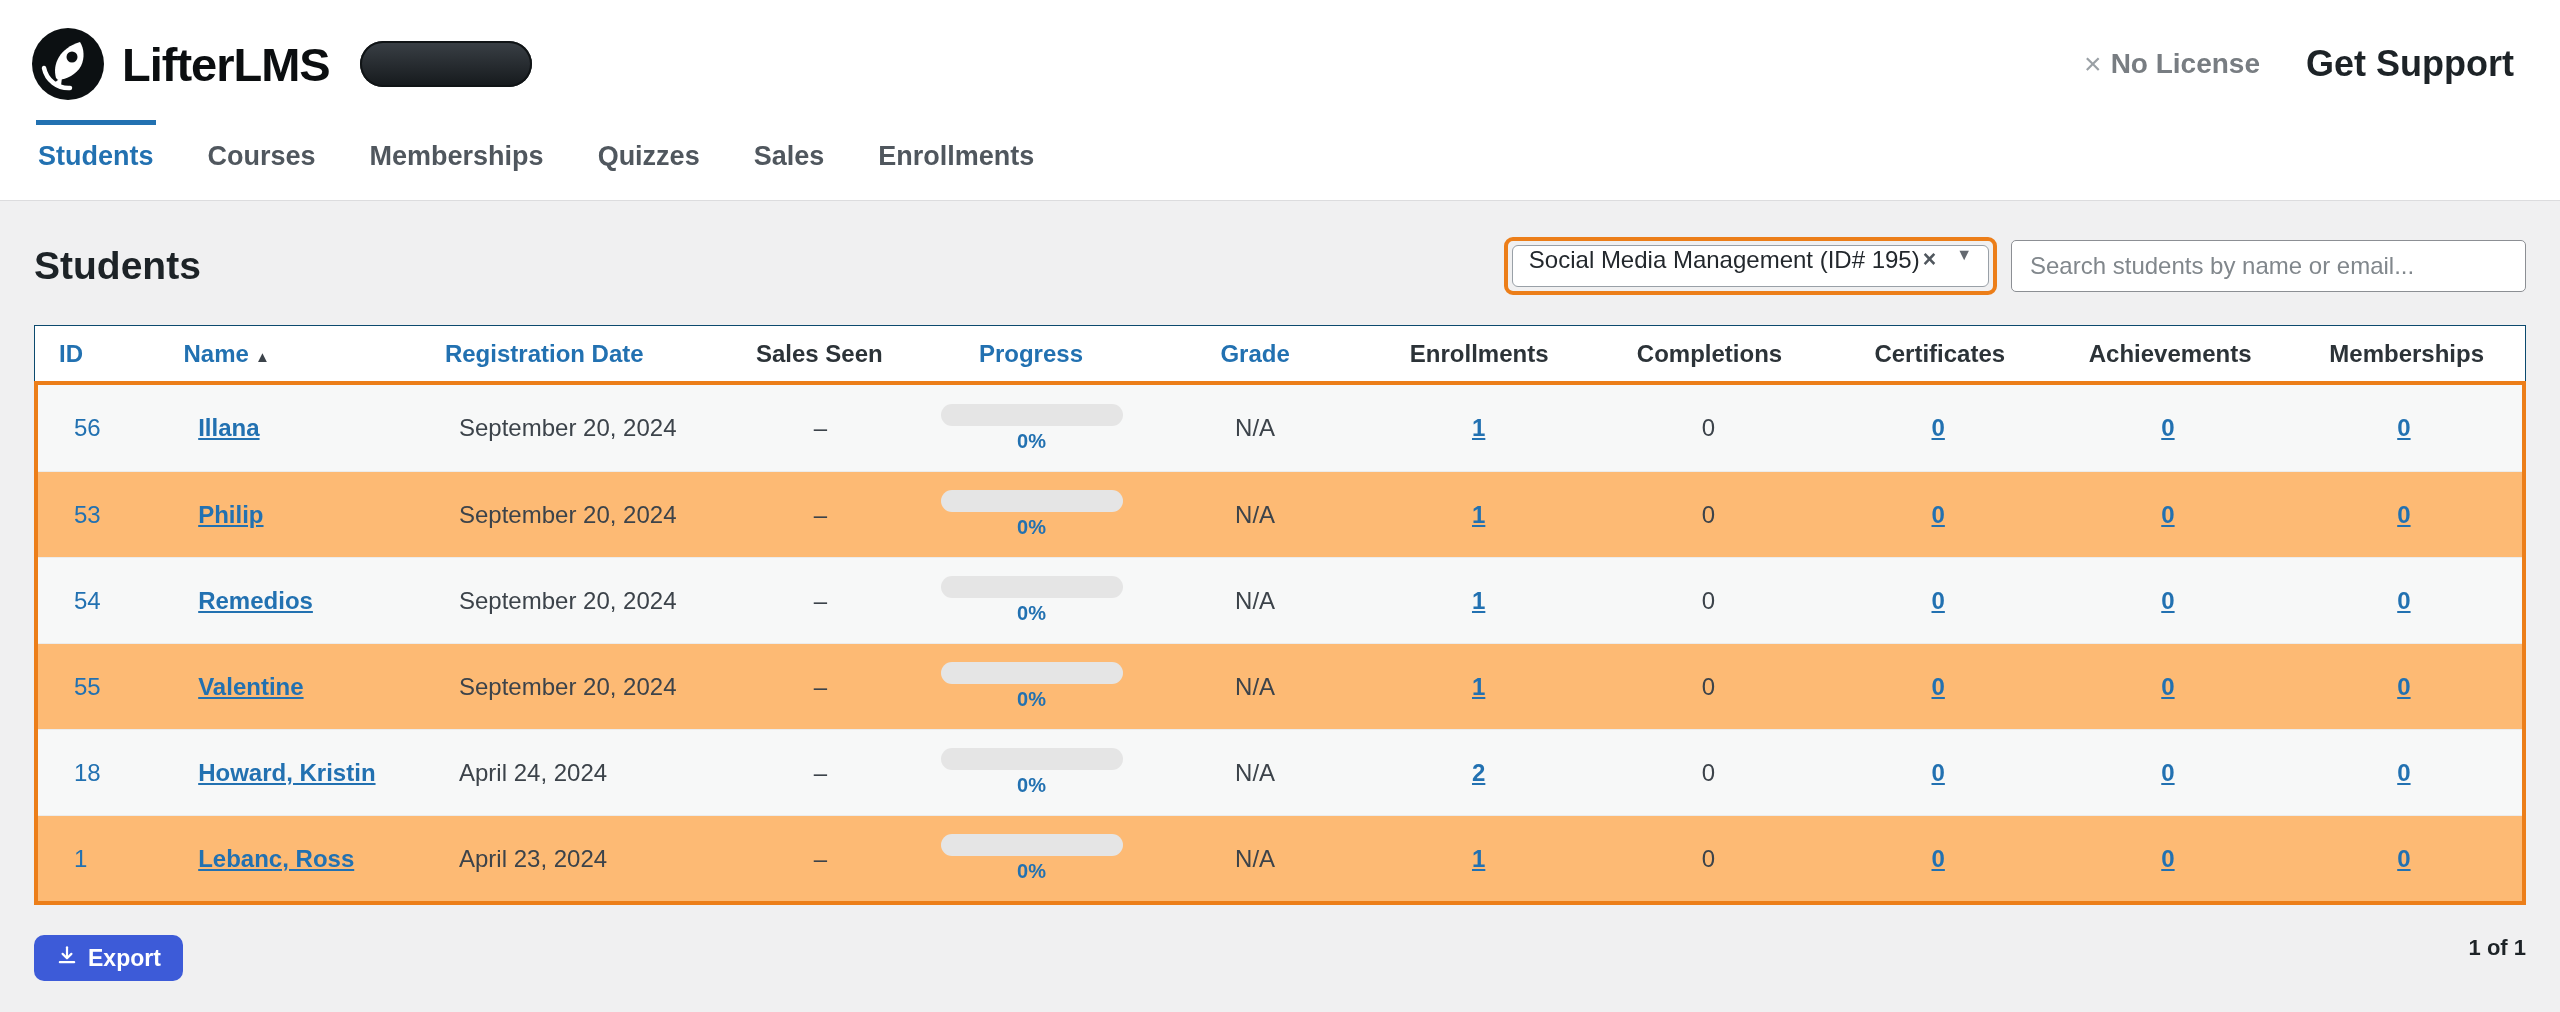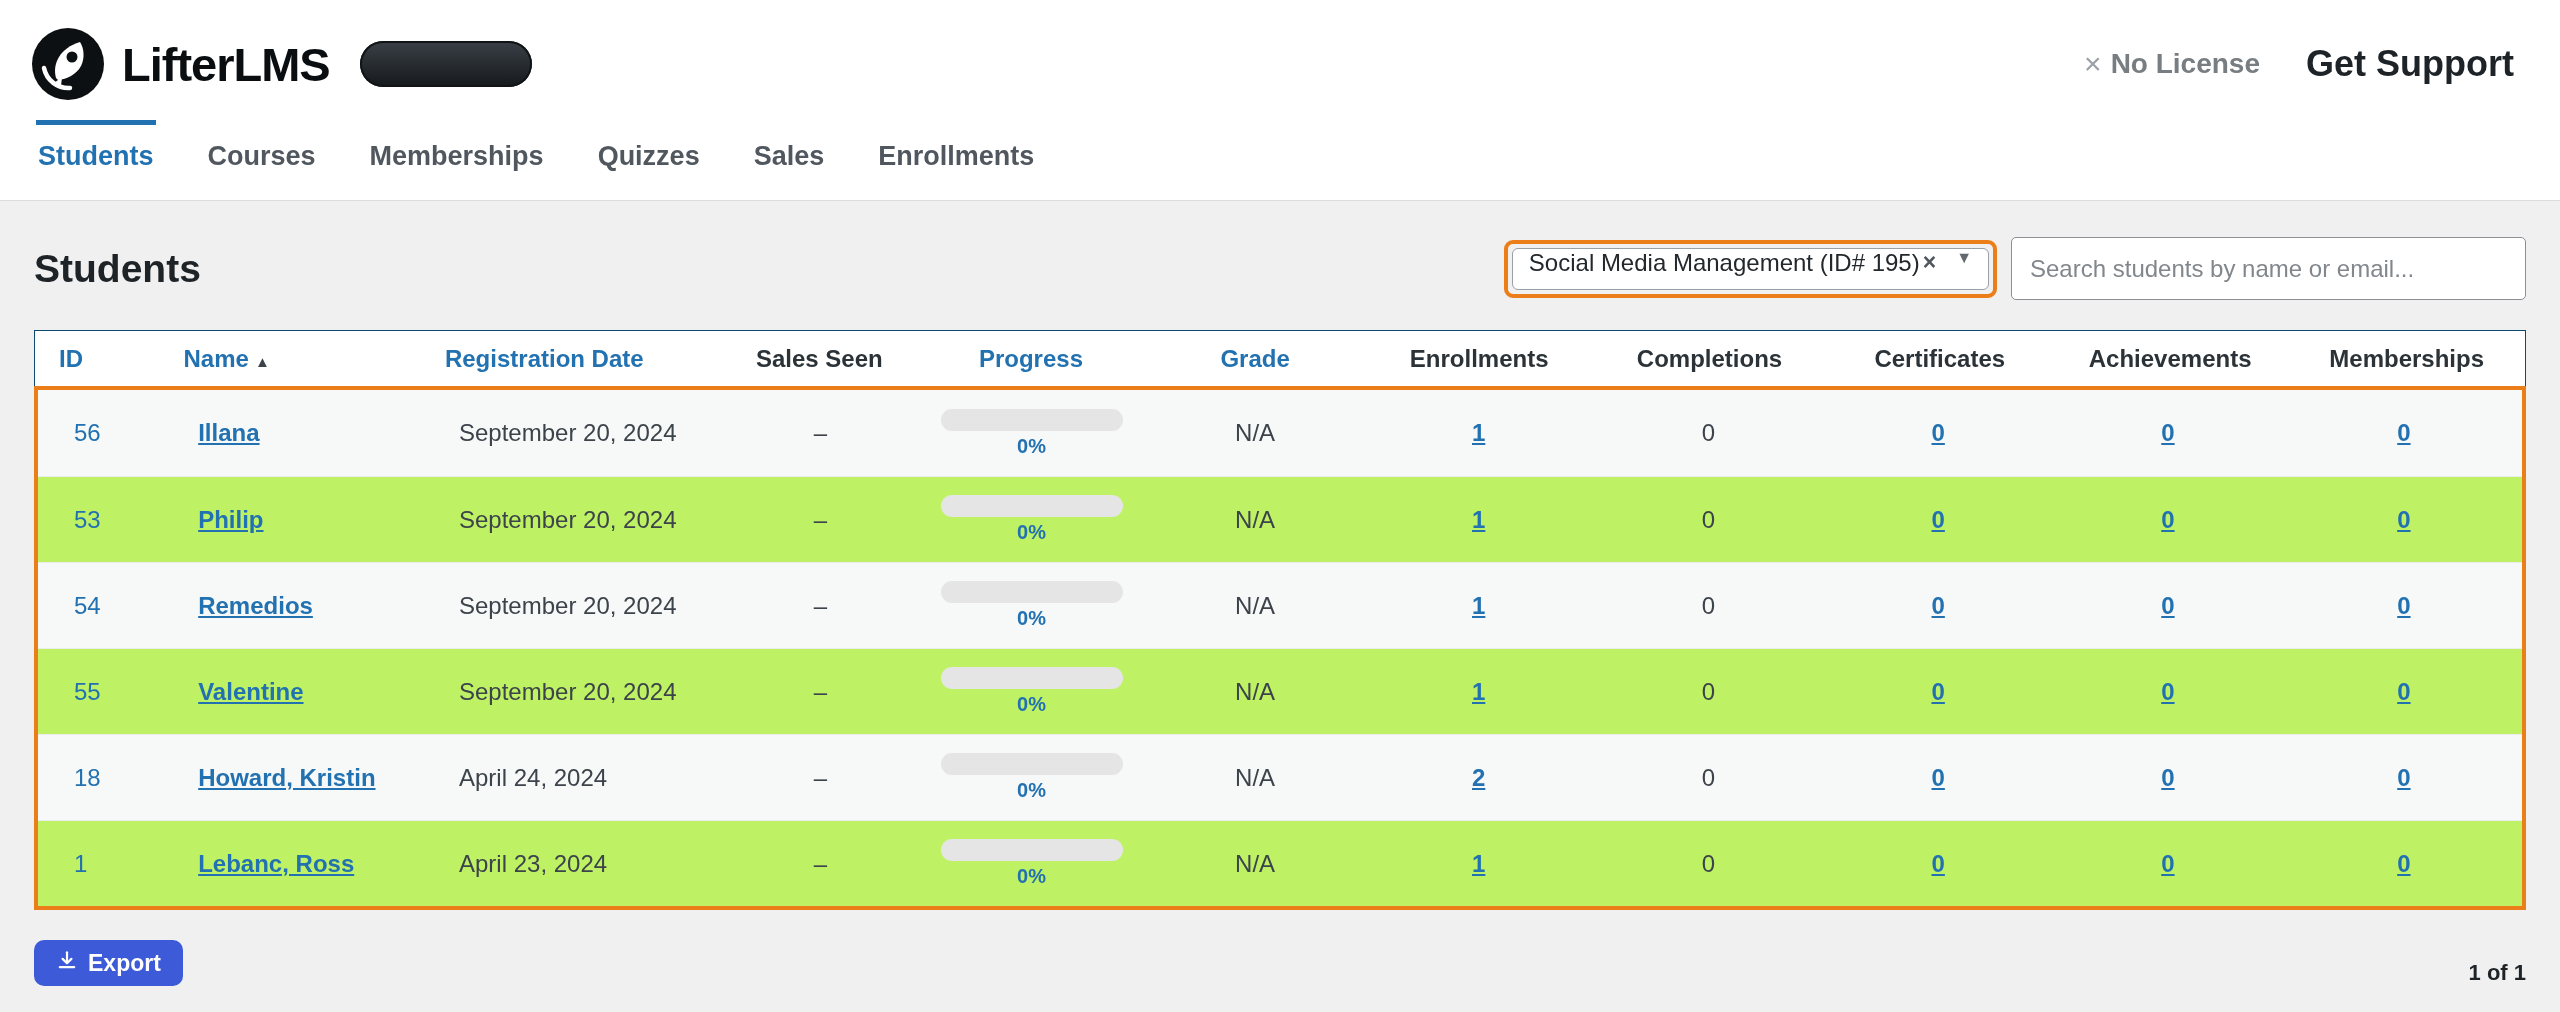--- a/index.html
+++ b/index.html
@@ -29,48 +29,48 @@
   .tab.active{color:var(--accent); border-top-color:var(--accent); font-weight:700;}
 
   main{padding:0 34px;}
   .toolbar{display:flex; align-items:center; margin:36px 0 30px;}
   h1{font-size:39px; font-weight:700; color:#1d2327; margin:0; flex:1;}
   .filter-highlight{border:4px solid var(--highlight); border-radius:9px; padding:4px; margin-right:14px;}
   .filter-select{display:flex; align-items:flex-start; background:#fff; border:1px solid #99a0a7;
     border-radius:6px; height:42px; padding:0 16px; font-size:24px; color:#23282d; cursor:pointer; white-space:nowrap;}
   .rm{margin-left:3px; color:#50575e; font-weight:700; font-size:23px;}
   .caret{margin-left:20px; color:#646970; font-size:16px;}
-  .search{width:515px; height:63px; border:1px solid #8c8f94; border-radius:5px; padding:0 18px;
+  .search{width:515px; height:52px; border:1px solid #8c8f94; border-radius:5px; padding:0 18px;
     font-size:24px; font-family:inherit; color:#2c3338; background:#fff;}
   .search::placeholder{color:#81878c;}
 
   .table-card{background:#fff; border:1px solid #0c4a6e;}
   .header-grid,.trow{display:grid; align-items:center;
     grid-template-columns:5% 10.5% 12% 8% 9% 9% 9% 9.5% 9% 9.5% 9.5%;}
   .header-grid{height:56px;}
   .hcell{font-size:24px; font-weight:700; color:#2c3338; white-space:nowrap;}
   .hcell.sortable{color:var(--accent); cursor:pointer;}
   .hcell.left{padding-left:24px; text-align:left;}
   .hcell.center{text-align:center;}
   .sort-arrow{font-size:15px; color:#3c434a; margin-left:6px;}
   .tbody-highlight{border:4px solid var(--highlight); margin:-1px;}
-  .trow{height:86px; background:#bef264; border-top:1px solid #ececec;}
+  .trow{height:86px; background:#fdba74; border-top:1px solid #ececec;}
   .trow:first-child{border-top:none;}
   .trow:nth-child(odd){background:#f7f8f8;}
   .cell{font-size:24px;}
   .cell.left{padding-left:36px;}
   .cell.center{text-align:center;}
   .muted{color:#3c434a;}
   .lnk{color:var(--accent); text-decoration:none; cursor:pointer;}
   .lnk.u{text-decoration:underline;font-weight:bold;}
   .progress-cell{display:flex; flex-direction:column; align-items:center;}
   .pbar{width:182px; height:22px; background:#e5e5e5; border-radius:11px;}
   .pct{font-size:20px; font-weight:700; color:var(--accent); margin-top:4px;}
 
-  .footer-row{display:flex; align-items:flex-end; margin-top:30px;}
+  .footer-row{display:flex; align-items:flex-start; margin-top:30px;}
   .export-btn{display:inline-flex; align-items:center; gap:10px; background:var(--button); color:#fff;
     border:none; border-radius:10px; height:46px; padding:0 22px; font-size:23px; font-weight:700;
     font-family:inherit; cursor:pointer;}
   .pagination{margin-left:auto; font-size:22px; font-weight:700; color:#1d2327;}
 </style>
 </head>
 <body>
 
 <header>
   <div class="top-row">

